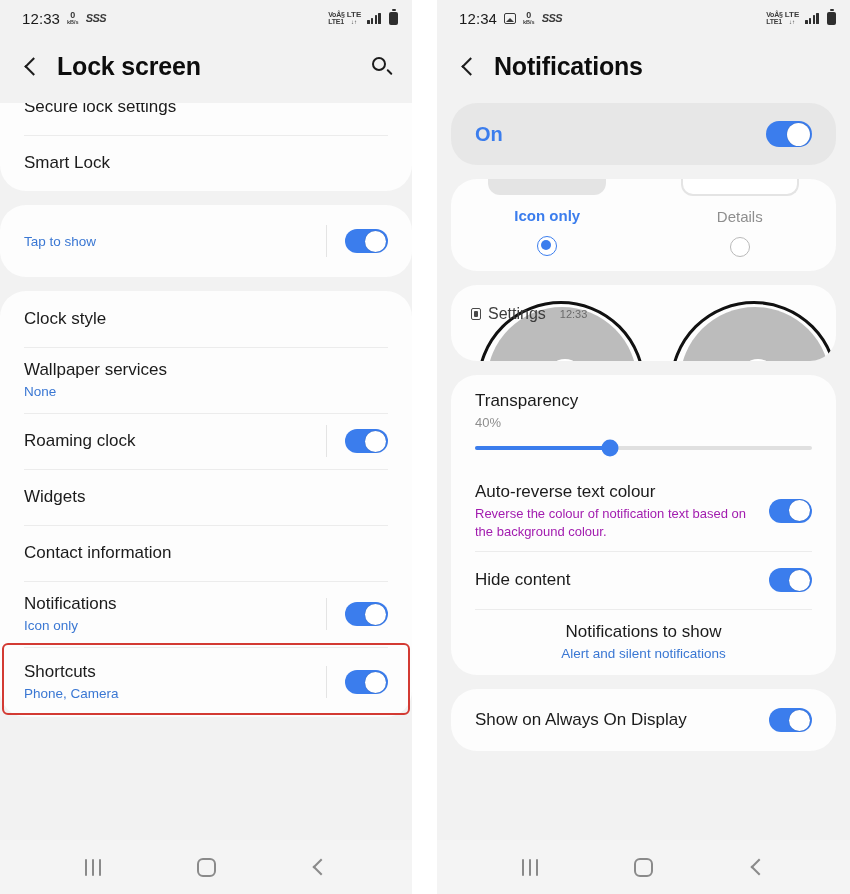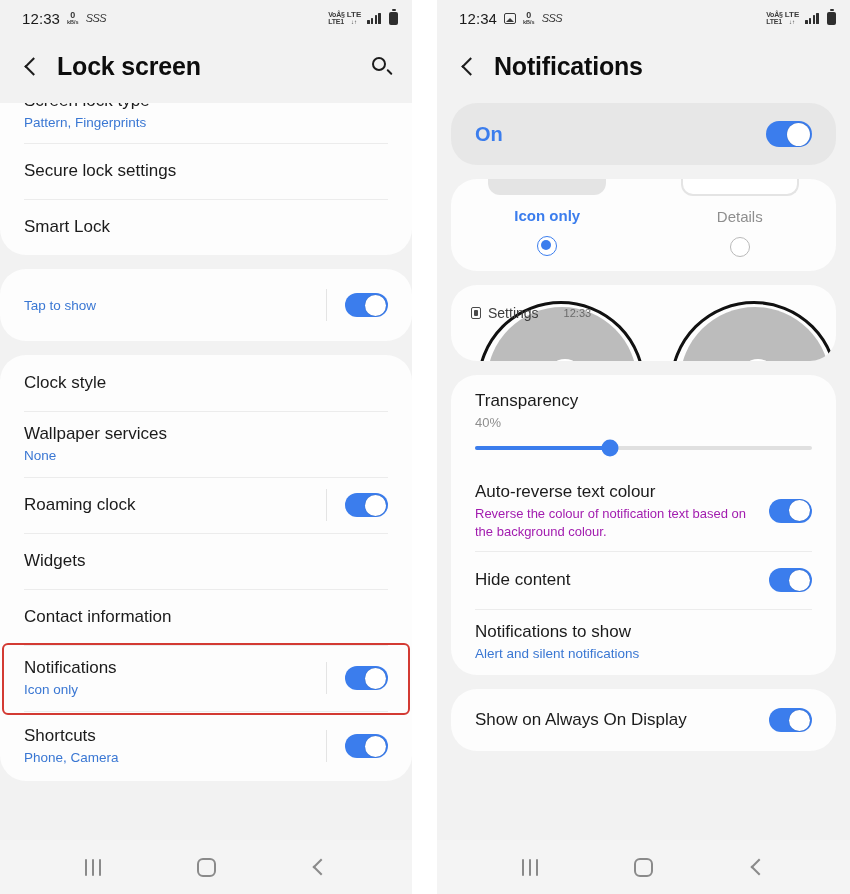--- a/index.html
+++ b/index.html
@@ -64,21 +64,21 @@
     border-right: 4px solid transparent;
     border-bottom: 4px solid #3a3a3a;
   }
   .netspeed {
     display: flex; flex-direction: column; align-items: center;
     line-height: 1; color: #3a3a3a;
   }
   .netspeed .n { font-size: 9px; font-weight: bold; }
   .netspeed .u { font-size: 5.5px; font-weight: bold; }
   .sss {
-    font-size: 11px; font-weight: normal; font-style: italic;
+    font-size: 11px; font-weight: bold; font-style: italic;
     color: #3a3a3a; letter-spacing: -.5px;
   }
   .volte {
     display: flex; flex-direction: column; align-items: flex-start;
     line-height: 1.05; color: #3a3a3a;
   }
   .volte span { font-size: 7px; font-weight: bold; letter-spacing: -.2px; }
   .lte-stack {
     display: flex; flex-direction: column; align-items: center;
     line-height: 1.05; color: #3a3a3a; margin-left: 2px;
@@ -385,23 +385,23 @@
   }
   .notif-app-icon::after {
     content: "";
     position: absolute;
     left: 2px; top: 2px;
     width: 4px; height: 6px;
     background: #4a4a4a;
     border-radius: 1px;
   }
   .notif-app-name {
-    font-size: 14px;
+    font-size: 16px;
     color: #3d3d3d;
-    margin-right: 25px;
+    margin-right: 14px;
   }
   .notif-time {
     font-size: 11px;
     color: #6a6a6a;
   }
 
   
   .slider-block {
     padding: 16px 24px 20px 24px;
     position: relative;
@@ -512,26 +512,20 @@
 
     <div class="app-bar">
       <div class="back-chevron"></div>
       <div class="app-title">Lock screen</div>
       <div class="search-icon"></div>
     </div>
 
     <div class="body-scroll">
 
       <div class="card clipped-top" style="margin-top:-24px;">
-        <div class="row" style="min-height:62px;">
-          <div class="row-text">
-            <div class="row-title">Screen lock type</div>
-            <div class="row-sub">Pattern, Fingerprints</div>
-          </div>
-        </div>
         <div class="row">
           <div class="row-text">
             <div class="row-title">Secure lock settings</div>
           </div>
         </div>
         <div class="row">
           <div class="row-text">
             <div class="row-title">Smart Lock</div>
           </div>
         </div>
@@ -719,21 +713,21 @@
           </div>
         </div>
         <div class="row" style="min-height:58px;">
           <div class="row-text">
             <div class="row-title">Hide content</div>
           </div>
           <div class="toggle-wrap">
             <div class="toggle"></div>
           </div>
         </div>
-        <div class="row" style="min-height:66px;">
+        <div class="row" style="min-height:66px;text-align:center;">
           <div class="row-text">
             <div class="row-title">Notifications to show</div>
             <div class="row-sub">Alert and silent notifications</div>
           </div>
         </div>
       </div>
 
       <div class="card">
         <div class="row" style="min-height:62px;">
           <div class="row-text">

